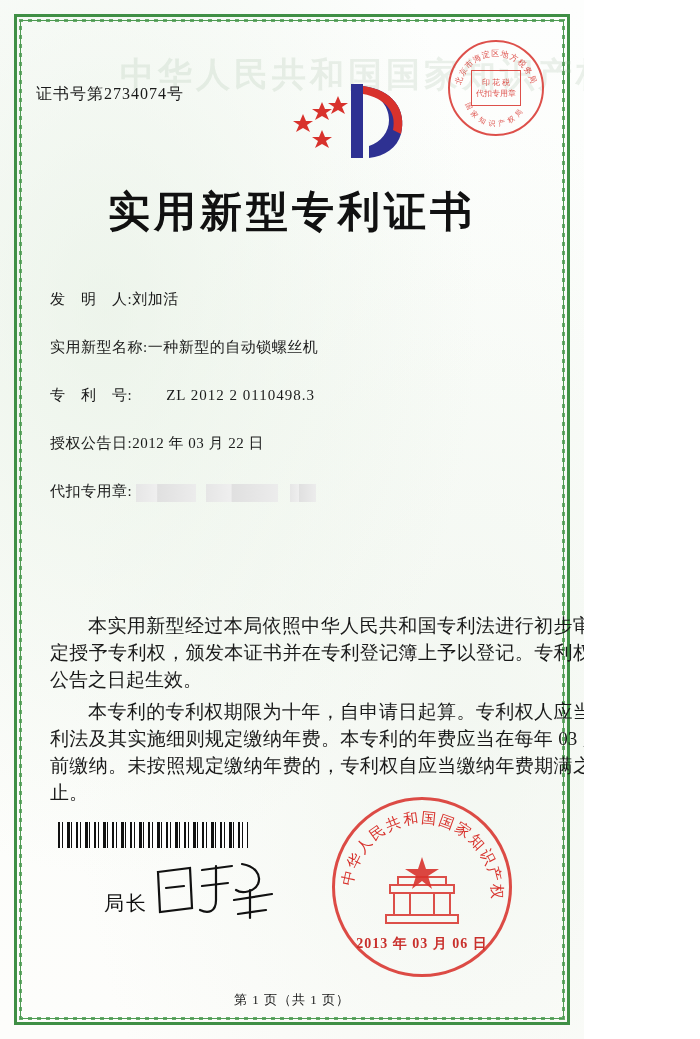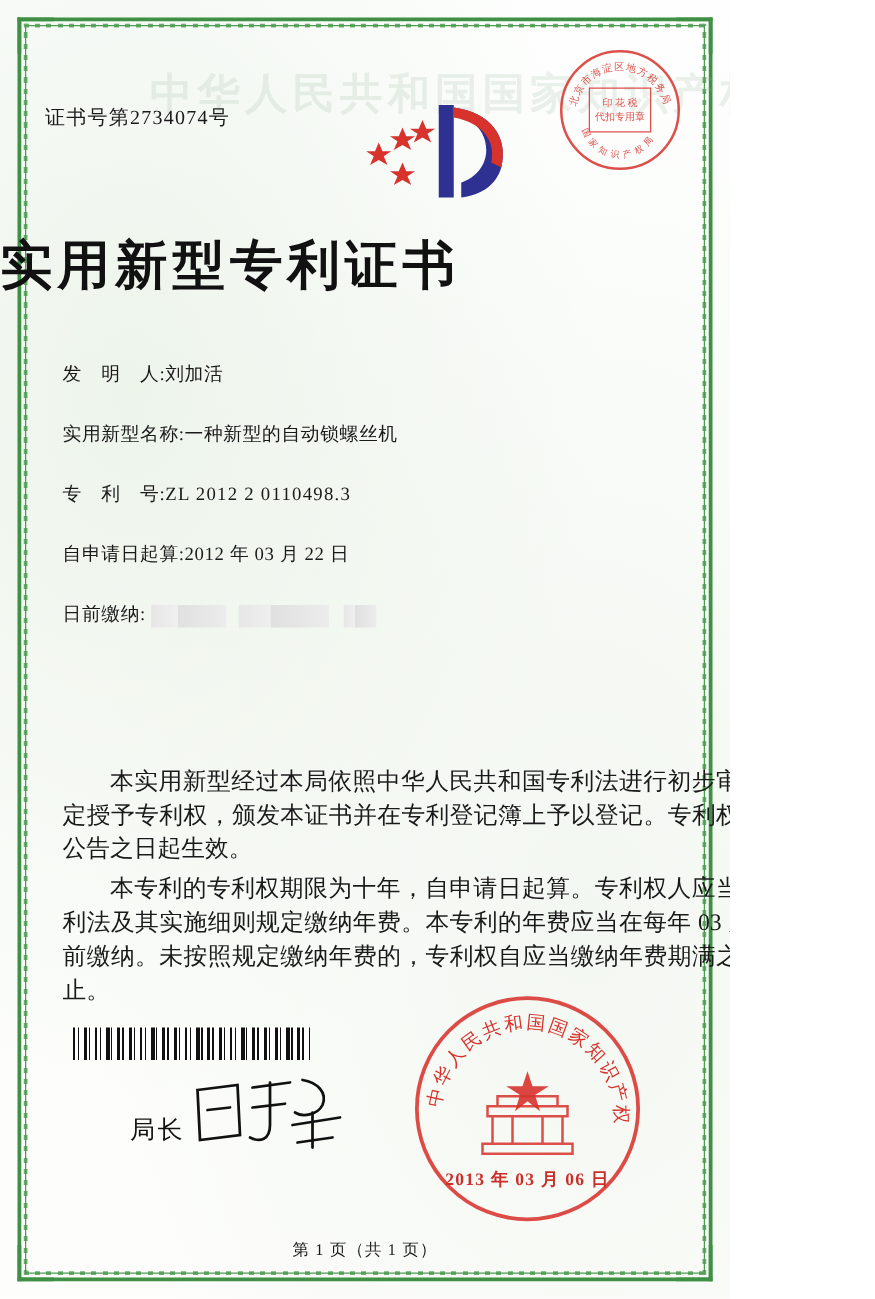--- a/index.html
+++ b/index.html
@@ -85,21 +85,21 @@
     position: absolute;
     left: 289px;
     top: 80px;
     width: 130px;
     height: 82px;
   }
   .title {
     position: absolute;
     left: 0; right: 0;
     top: 184px;
-    text-align: left;
+    text-align: center;
     font-size: 42px;
     font-weight: bold;
     letter-spacing: 4px;
     color: #111;
     font-family: "Liberation Serif", "DejaVu Serif", serif;
   }
 
   
   .stamp-top {
     position: absolute;
@@ -140,21 +140,21 @@
     font-size: 15px;
     color: #1a1a1a;
   }
   .field-row {
     margin-bottom: 29px;
     white-space: nowrap;
     letter-spacing: 0.5px;
   }
   .field-label { display: inline; }
   .field-value { display: inline; letter-spacing: 0.5px; }
-  .field-value.mono { font-family: "Liberation Serif", serif; letter-spacing: 1px; }
+  .field-value.mono { font-family: "Liberation Serif", serif; letter-spacing: 1px; margin-left: 34px; }
   .redacted {
     display: inline-block;
     vertical-align: middle;
     height: 18px;
     background: linear-gradient(90deg,#e6e6e6 0%, #efefef 35%, #e0e0e0 36%, #ececec 100%);
     margin-left: 4px;
   }
   .redacted.a { width: 60px; }
   .redacted.b { width: 72px; margin-left: 10px; }
   .redacted.c { width: 26px; margin-left: 12px; }
@@ -300,24 +300,24 @@
     <div class="field-row">
       <span class="field-label">发　明　人:</span><span class="field-value">刘加活</span>
     </div>
     <div class="field-row">
       <span class="field-label">实用新型名称:</span><span class="field-value">一种新型的自动锁螺丝机</span>
     </div>
     <div class="field-row">
       <span class="field-label">专　利　号:</span><span class="field-value mono">ZL 2012 2 0110498.3</span>
     </div>
     <div class="field-row">
-      <span class="field-label">自申请日起算:</span><span class="field-value">2012 年 03 月 22 日</span>
-    </div>
-    <div class="field-row">
-      <span class="field-label">日前缴纳:</span><span class="redacted a"></span><span class="redacted b"></span><span class="redacted c"></span>
+      <span class="field-label">授权公告日:</span><span class="field-value">2012 年 03 月 22 日</span>
+    </div>
+    <div class="field-row">
+      <span class="field-label">代扣专用章:</span><span class="redacted a"></span><span class="redacted b"></span><span class="redacted c"></span>
     </div>
   </div>
 
   <div class="paragraphs">
     <p>本实用新型经过本局依照中华人民共和国专利法进行初步审查，决定授予专利权，颁发本证书并在专利登记簿上予以登记。专利权自授权公告之日起生效。</p>
     <p>本专利的专利权期限为十年，自申请日起算。专利权人应当依照专利法及其实施细则规定缴纳年费。本专利的年费应当在每年 03 月 22 日前缴纳。未按照规定缴纳年费的，专利权自应当缴纳年费期满之日起终止。</p>
   </div>
 
   <div class="barcode"></div>
 

